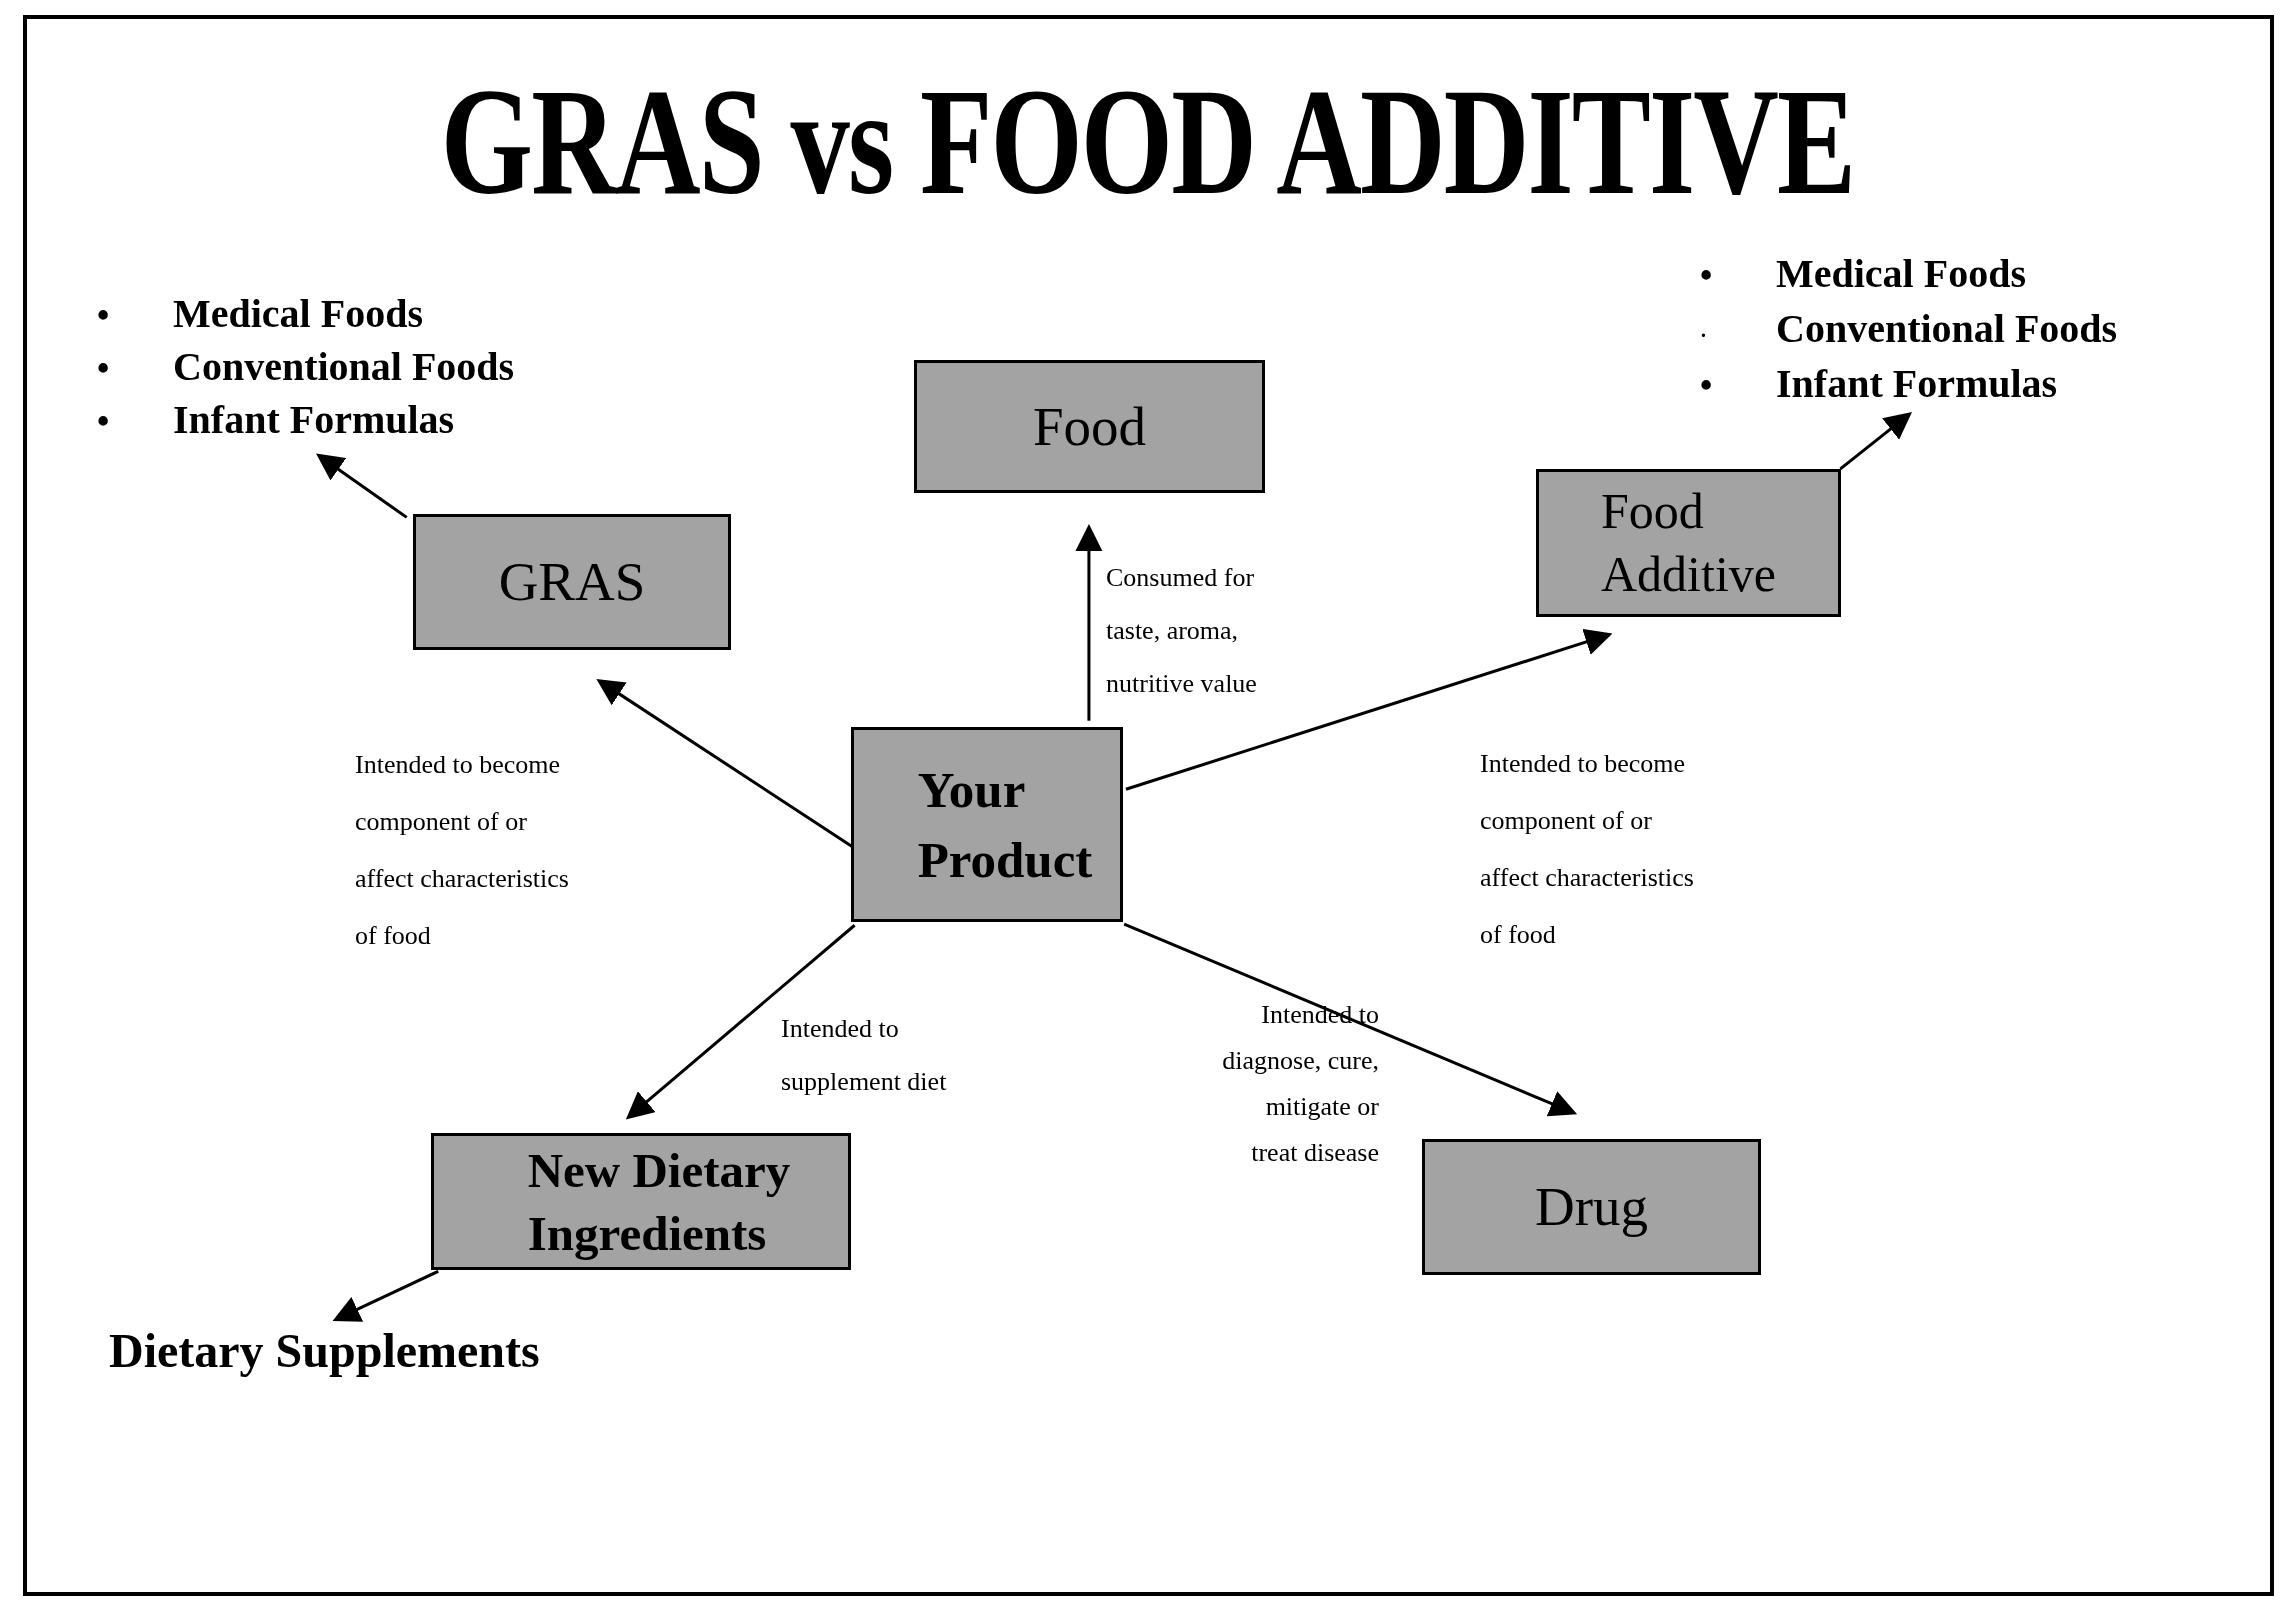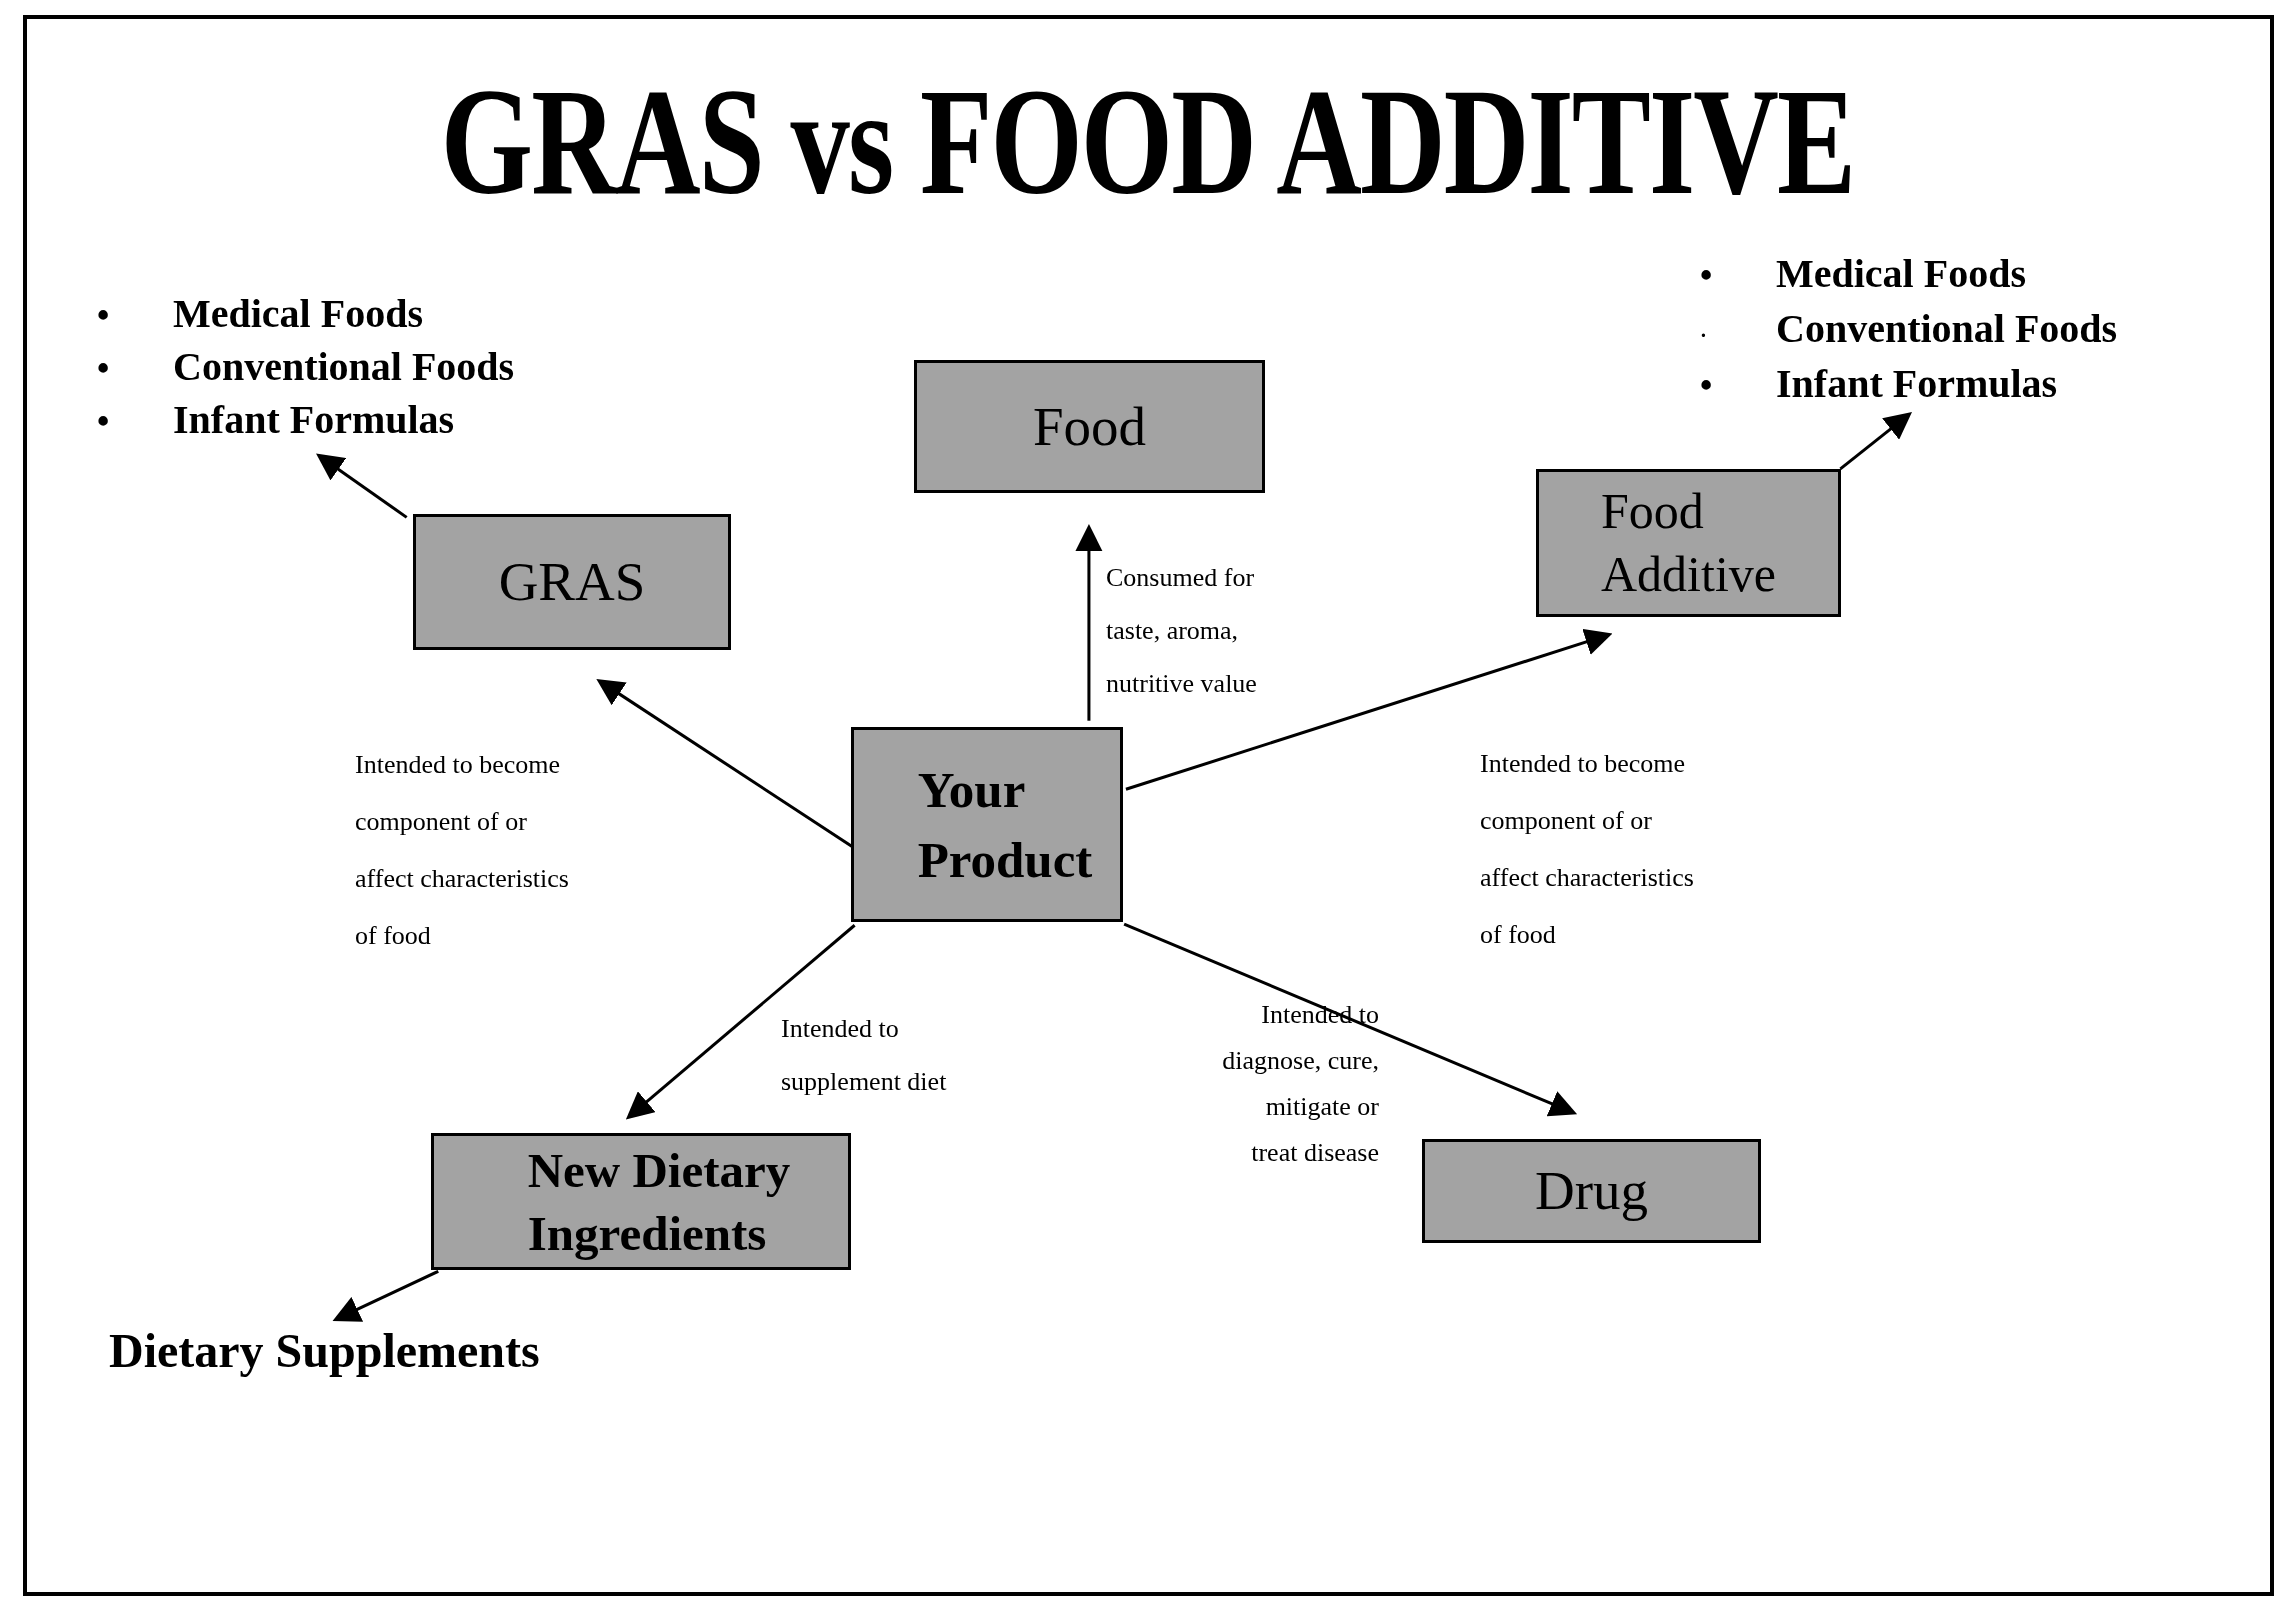--- a/index.html
+++ b/index.html
@@ -52,21 +52,21 @@
     background: #a3a3a3;
     white-space: pre-line;
   }
   .node.plain  { font-size: 55px; font-weight: normal; line-height: 66px; }
   .node.bold   { font-weight: bold; padding-left: 36px; }
   #box-food          { left: 914px; top: 360px;  width: 351px; height: 133px; }
   #box-gras          { left: 413px;  top: 514px;  width: 318px; height: 136px; }
   #box-food-additive { left: 1536px; top: 469px;  width: 305px; height: 148px; font-size: 50px; line-height: 63px; }
   #box-your-product  { left: 851px; top: 727px; width: 272px; height: 195px; font-size: 51px; line-height: 70px; }
   #box-new-dietary   { left: 431px;  top: 1133px; width: 420px; height: 137px; font-size: 49px; line-height: 63px; }
-  #box-drug          { left: 1422px; top: 1139px; width: 339px; height: 104px; }
+  #box-drug          { left: 1422px; top: 1139px; width: 339px; height: 136px; }
 
   .blist {
     position: absolute;
     font-weight: bold;
     font-size: 40px;
   }
   #list-left  { left: 97px;  top: 290px; }
   #list-right { left: 1700px; top: 250px; }
   .brow {
     display: flex;

